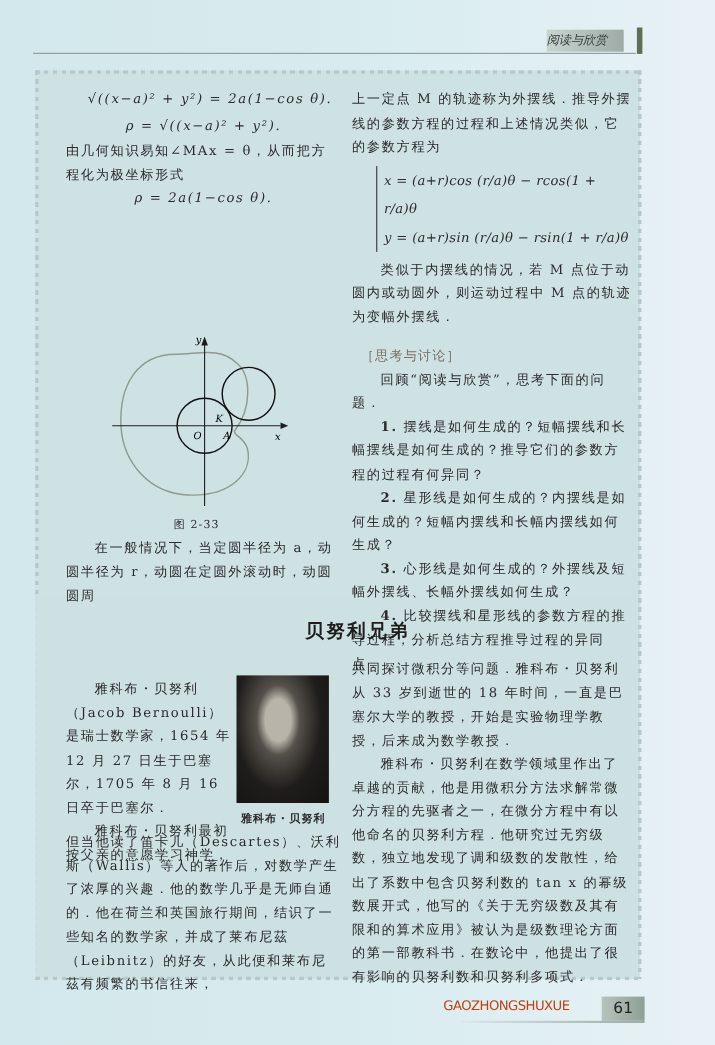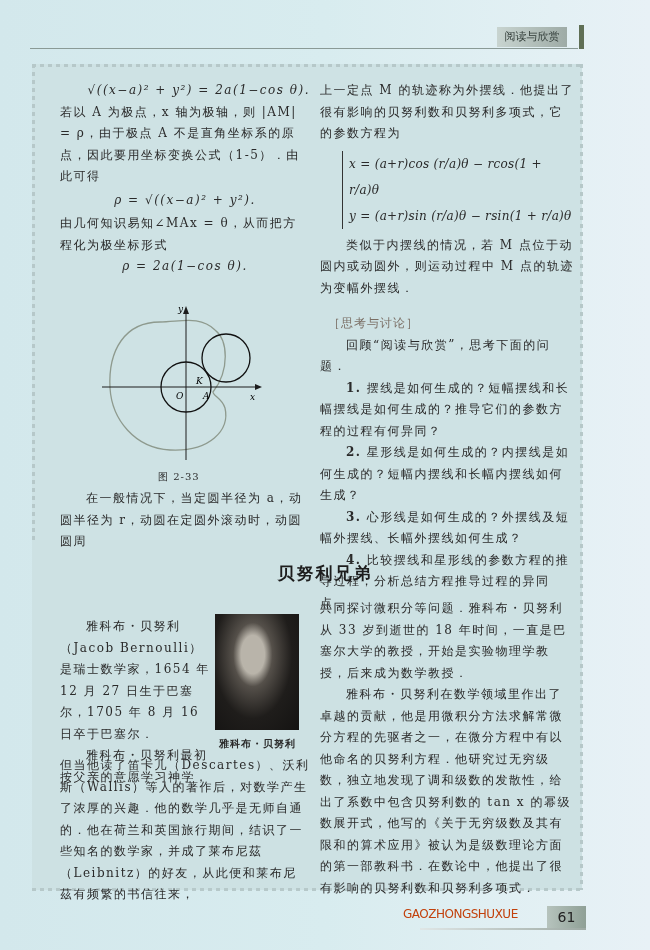--- a/index.html
+++ b/index.html
@@ -6,22 +6,22 @@
   body {
     width:650px; height:950px; overflow:hidden; position:relative;
     background: linear-gradient(90deg, #d3e8ec 0%, #d8ecef 50%, #e3f0f4 85%, #e8f1f6 100%);
     font-family: "DejaVu Serif", "Liberation Serif", serif;
     color:#2a2a2a;
   }
   .header-line { position:absolute; left:30px; top:48px; width:548px; height:1px; background:#8a9a96; }
   .header-tab {
     position:absolute; left:497px; top:27px; width:70px; height:20px;
     background: linear-gradient(90deg, #c8d4d0, #9eaba6);
-    font-family:"DejaVu Sans", sans-serif; 
-    font-size:11px; color:#2f3a36; text-align:center; line-height:20px;
+    font-family:"DejaVu Sans", sans-serif; font-style:italic;
+    font-size:11px; color:#2f3a36; line-height:20px;
   }
   .header-bar { position:absolute; left:579px; top:25px; width:5px; height:24px; background:#5f6f55; }
 
   .panel {
     position:absolute; left:32px; width:440px;
     background:#cfe3e5;
   }
   .panel-top { top:64px; height:490px; left:32px; width:550px; background:#cee2e4; }
   .panel-bottom { top:540px; height:350px; left:32px; width:550px; background:#cde1e3;}
   .dash-h { position:absolute; height:3px; background: repeating-linear-gradient(90deg,#b6c8c9 0 4px, transparent 4px 8px); }
@@ -64,22 +64,21 @@
 
 <div class="panel panel-top"></div>
 <div class="dash-h" style="left:32px;top:64px;width:550px;"></div>
 <div class="dash-v" style="left:32px;top:64px;height:826px;"></div>
 <div class="dash-v" style="left:580px;top:64px;height:826px;"></div>
 <div class="panel panel-bottom"></div>
 <div class="dash-h" style="left:32px;top:888px;width:550px;"></div>
 <div class="dash-v" style="left:580px;top:64px;height:826px;"></div>
 
 <div class="col" style="left:60px;top:80px;width:250px;">
-  <p class="formula" style="text-align:right;padding-left:12px;">√((x−a)² + y²) = 2a(1−cos θ).</p>
-  <p>若以 A 为极点，x 轴为极轴，则 |AM| = ρ，由于极点 A 不是直角坐标系的原点，因此要用坐标变换公式（1-5）．由此可得</p>
+  <p class="formula" style="text-align:center;padding-left:12px;">√((x−a)² + y²) = 2a(1−cos θ).</p>
   <p class="formula" style="margin:2px 0;">ρ = √((x−a)² + y²).</p>
   <p>由几何知识易知∠MAx = θ，从而把方程化为极坐标形式</p>
   <p class="formula">ρ = 2a(1−cos θ).</p>
 </div>
 
 <svg style="left:100px;top:300px;" width="180" height="170" viewBox="0 0 180 170">
   <path d="M 113 92 C 130 70, 128 40, 115 30 C 100 15, 80 22, 60 22 C 25 22, 8 50, 10 88 C 12 120, 35 148, 70 150 C 110 152, 130 130, 125 108 C 122 98, 113 96, 113 92 Z" fill="none" stroke="#8e9a8e" stroke-width="1.3"></path>
   <line x1="2" y1="87" x2="155" y2="87" stroke="#1c1c1c" stroke-width="1"></line>
   <polygon points="155,84 162,87 155,90" fill="#1c1c1c"></polygon>
   <line x1="86" y1="12" x2="86" y2="160" stroke="#1c1c1c" stroke-width="1"></line>
@@ -92,21 +91,21 @@
   <text x="103" y="99" font-size="9" font-style="italic" font-family="DejaVu Serif, serif">A</text>
   <text x="96" y="84" font-size="9" font-style="italic" font-family="DejaVu Serif, serif">K</text>
 </svg>
 <div class="fig-caption">图 2-33</div>
 
 <div class="col" style="left:60px;top:488px;width:250px;">
   <p class="indent">在一般情况下，当定圆半径为 a，动圆半径为 r，动圆在定圆外滚动时，动圆圆周</p>
 </div>
 
 <div class="col" style="left:320px;top:80px;width:255px;">
-  <p>上一定点 M 的轨迹称为外摆线．他提出了很有影响的贝努利数和贝努利多项式，它的参数方程为</p>
+  <p>上一定点 M 的轨迹称为外摆线．推导外摆线的参数方程的过程和上述情况类似，它的参数方程为</p>
   <div style="border-left:1px solid #333;margin:6px 0 6px 22px;padding-left:6px;font-style:italic;letter-spacing:0.3px;">
     <p style="line-height:26px;">x = (a+r)cos (r/a)θ − rcos(1 + r/a)θ</p>
     <p style="line-height:26px;">y = (a+r)sin (r/a)θ − rsin(1 + r/a)θ</p>
   </div>
   <p class="indent">类似于内摆线的情况，若 M 点位于动圆内或动圆外，则运动过程中 M 点的轨迹为变幅外摆线．</p>
   <p class="think-label" style="margin-top:14px;padding-left:8px;">［思考与讨论］</p>
   <p class="indent">回顾“阅读与欣赏”，思考下面的问题．</p>
   <p class="indent"><span class="bold">1.</span> <span>摆线是如何生成的？短幅摆线和长幅摆线是如何生成的？推导它们的参数方程的过程有何异同？</span></p>
   <p class="indent"><span class="bold">2.</span> <span>星形线是如何生成的？内摆线是如何生成的？短幅内摆线和长幅内摆线如何生成？</span></p>
   <p class="indent"><span class="bold">3.</span> <span>心形线是如何生成的？外摆线及短幅外摆线、长幅外摆线如何生成？</span></p>

